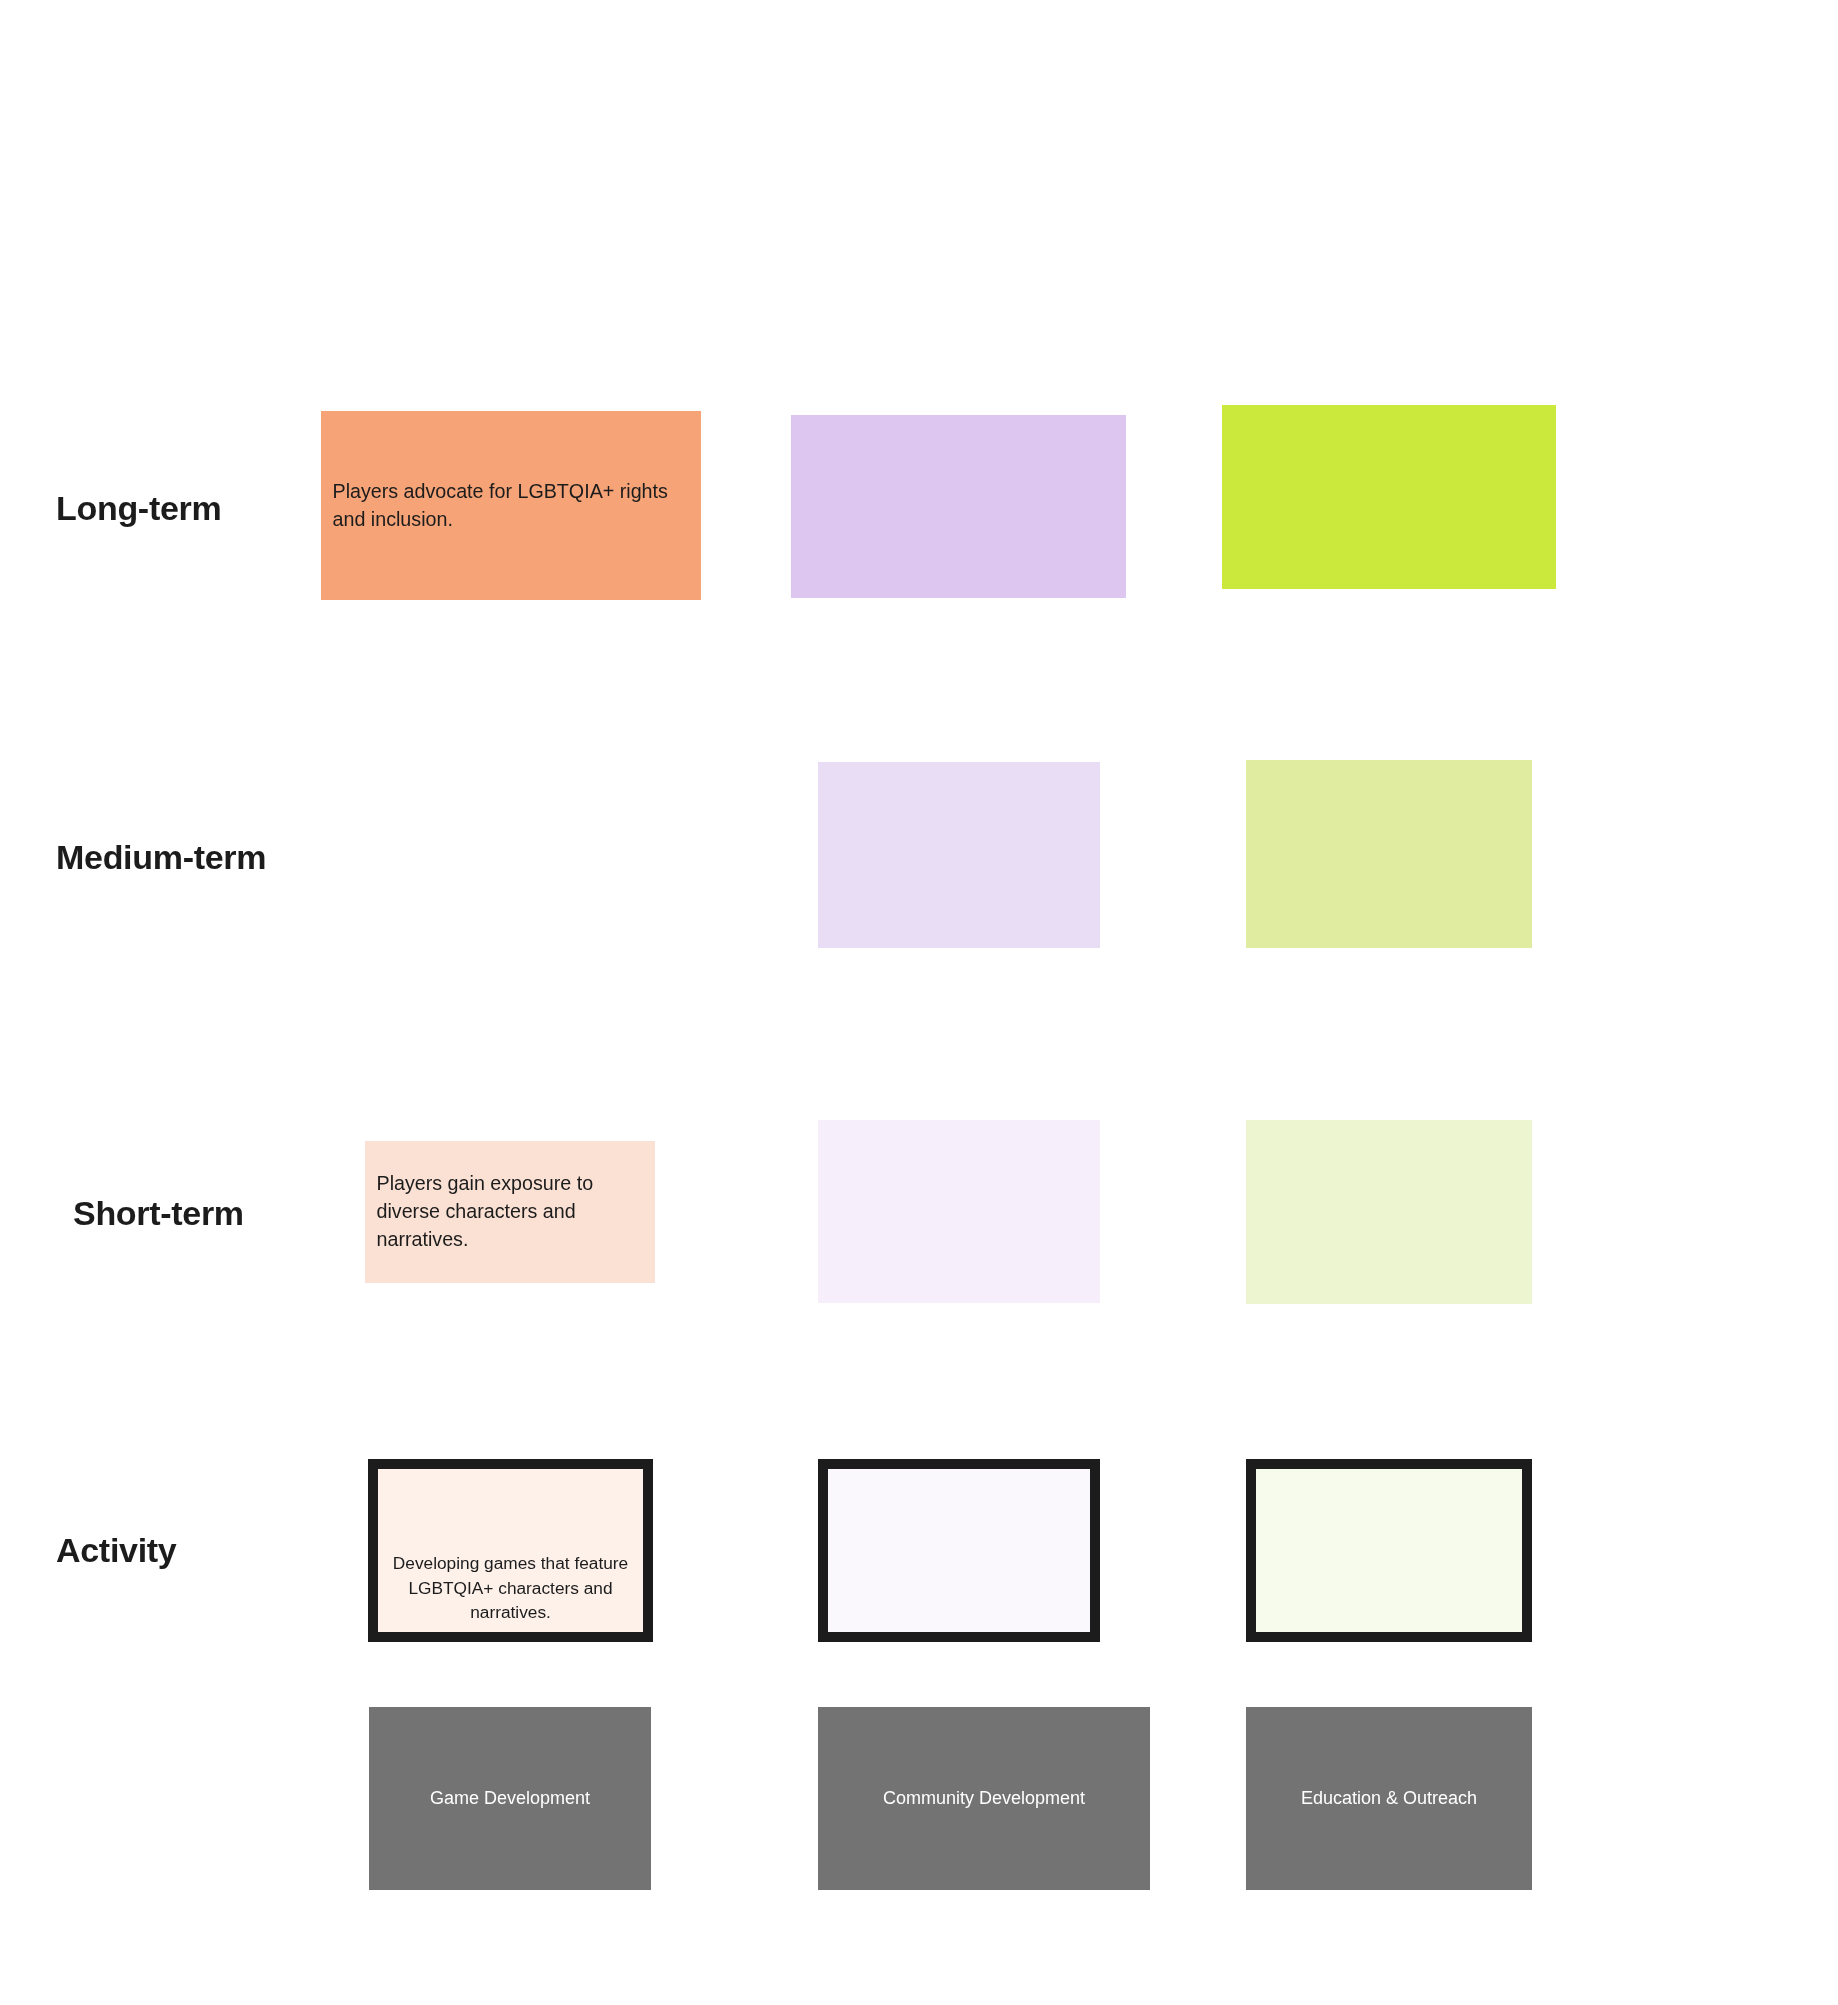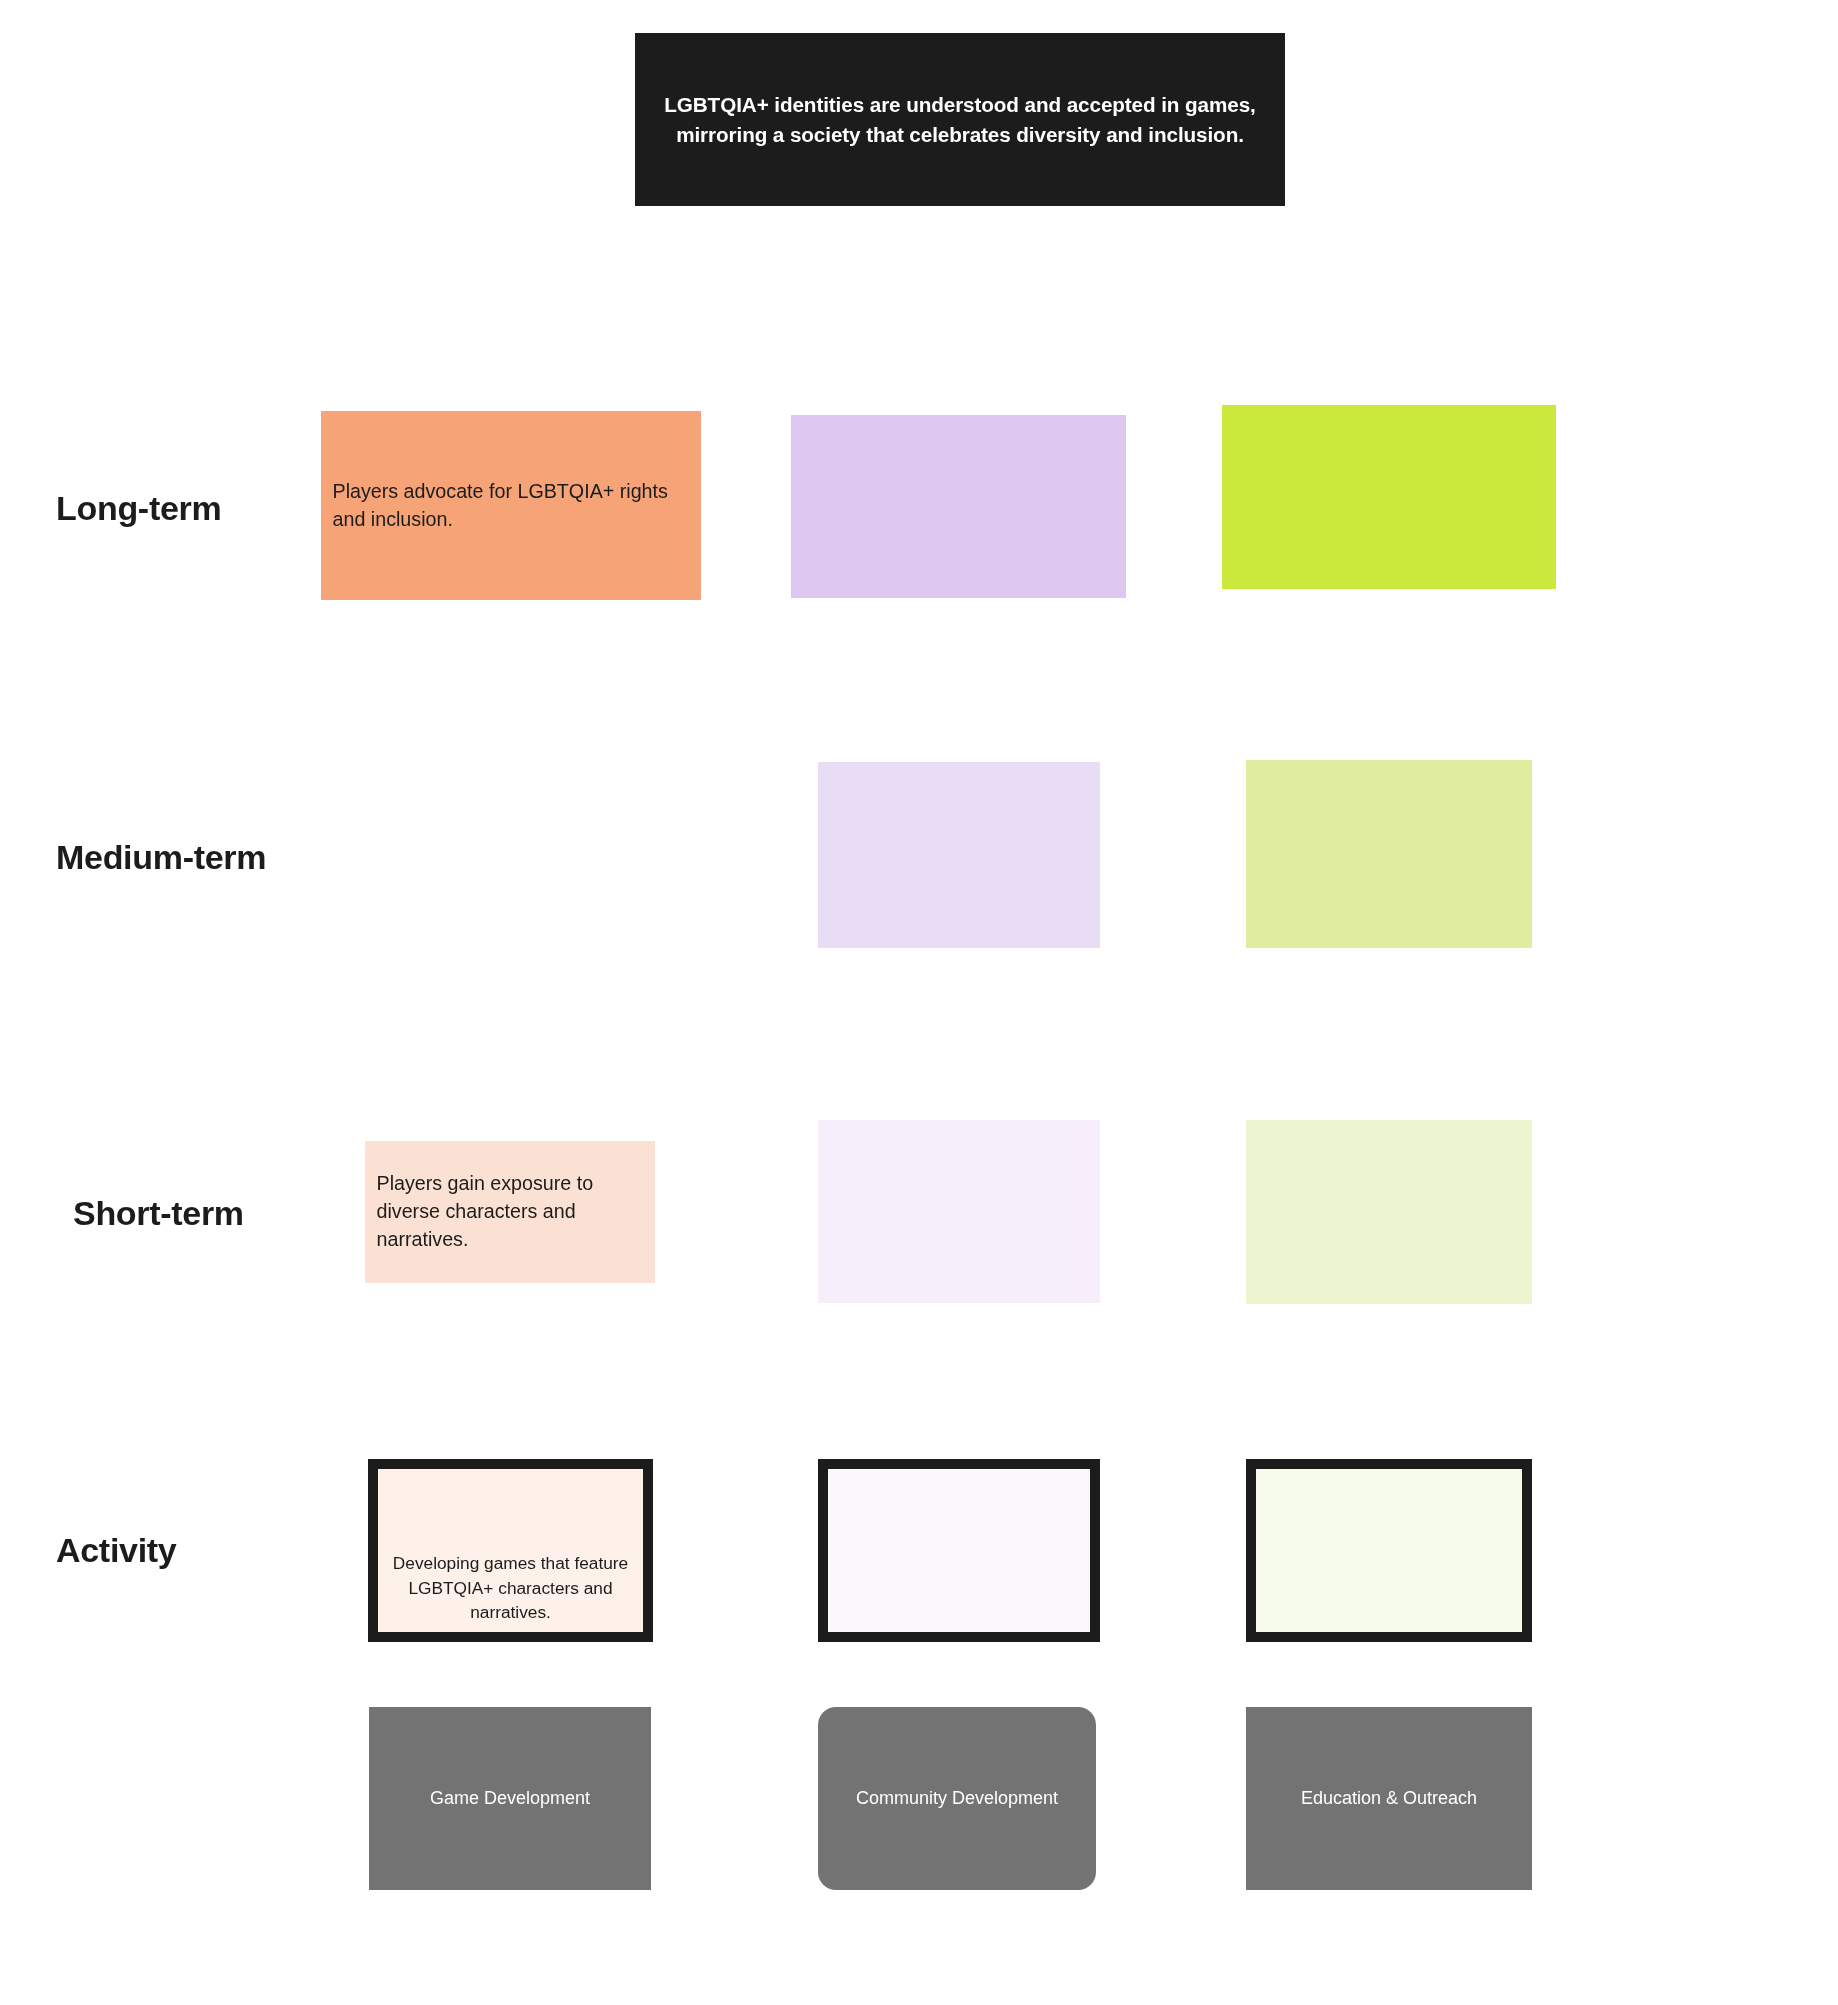--- a/index.html
+++ b/index.html
@@ -120,31 +120,28 @@
     justify-content: center;
     padding: 0 13.4px;
   }
   .pillar-text {
     color: #ffffff;
     font-size: 18px;
     line-height: 1.4;
     text-align: center;
   }
   .p1 { left: 369px;  top: 1707px; width: 282px; height: 183px; }
-  .p2 { left: 818px;  top: 1707px; width: 278px; height: 183px; border-radius: 18px; }
+  .p2 { left: 818px;  top: 1707px; width: 332px; height: 183px; }
   .p3 { left: 1246px; top: 1707px; width: 286px; height: 183px; }
 </style>
 </head>
 <body>
 
 <div id="canvas">
 
-  <div class="vision-banner">
-    <div class="vision-text">LGBTQIA+ identities are understood and accepted in games, mirroring a society that celebrates diversity and inclusion.</div>
-  </div>
 
   <div class="row-label row-label-long">Long-term</div>
   <div class="row-label row-label-medium">Medium-term</div>
   <div class="row-label row-label-short">Short-term</div>
   <div class="row-label row-label-activity">Activity</div>
 
   <div class="card c1-long">
     <div class="card-text">Players advocate for LGBTQIA+ rights and inclusion.</div>
   </div>
   <div class="card c2-long">

